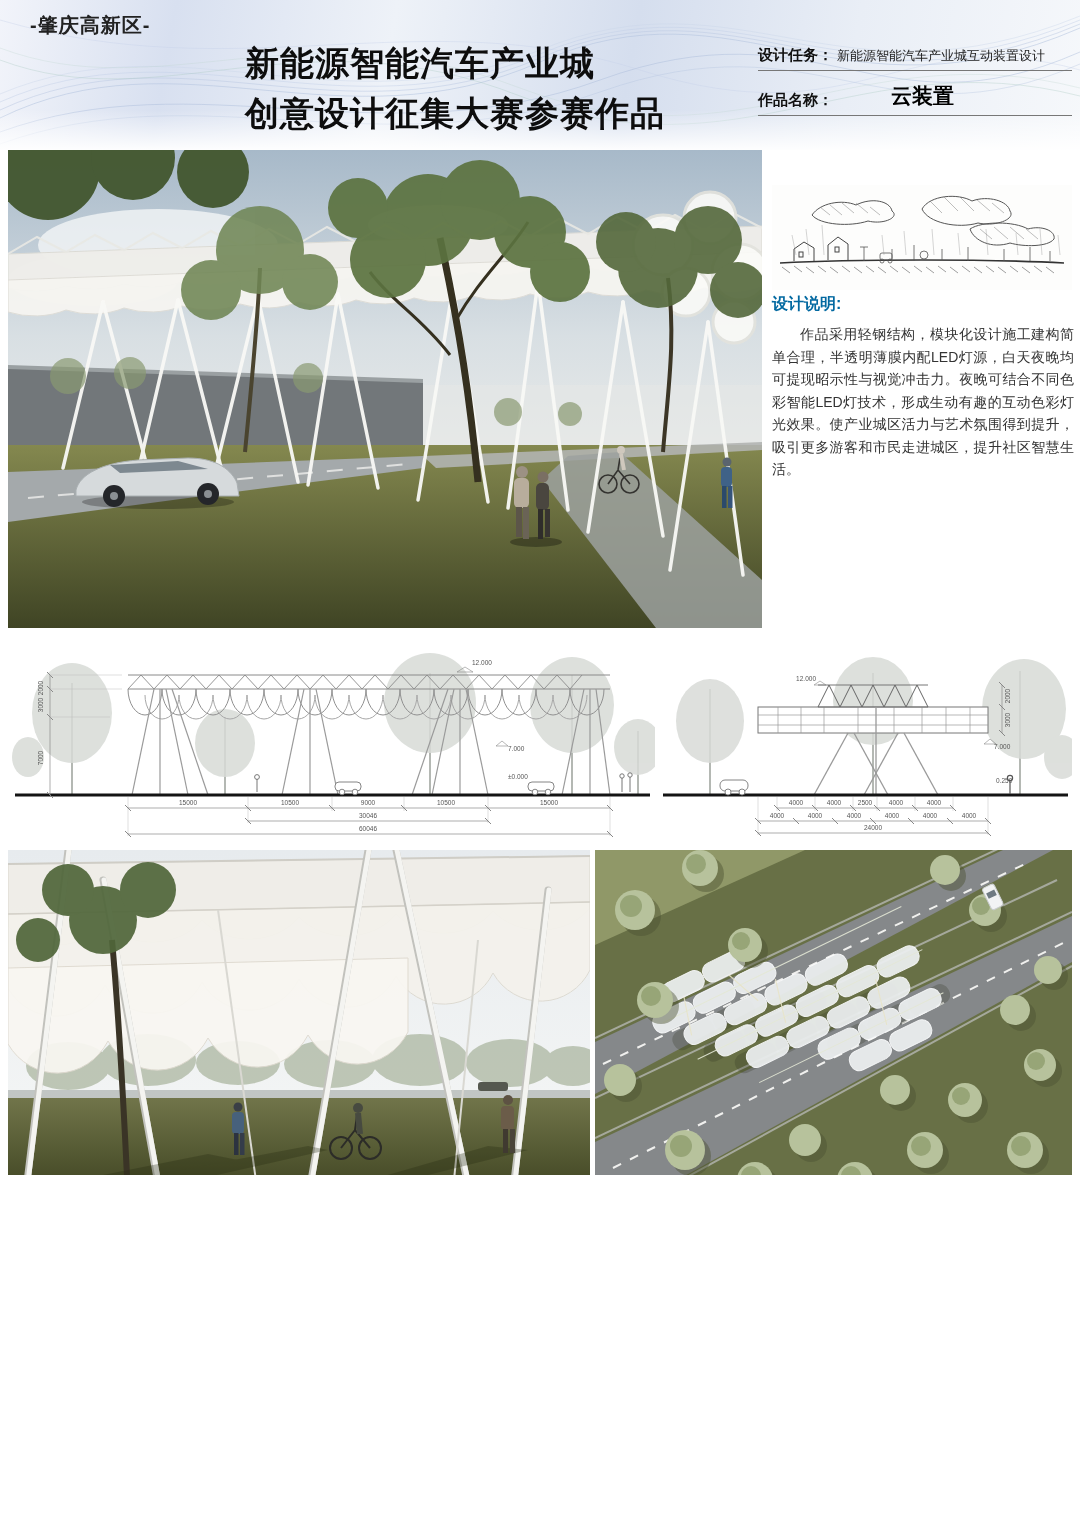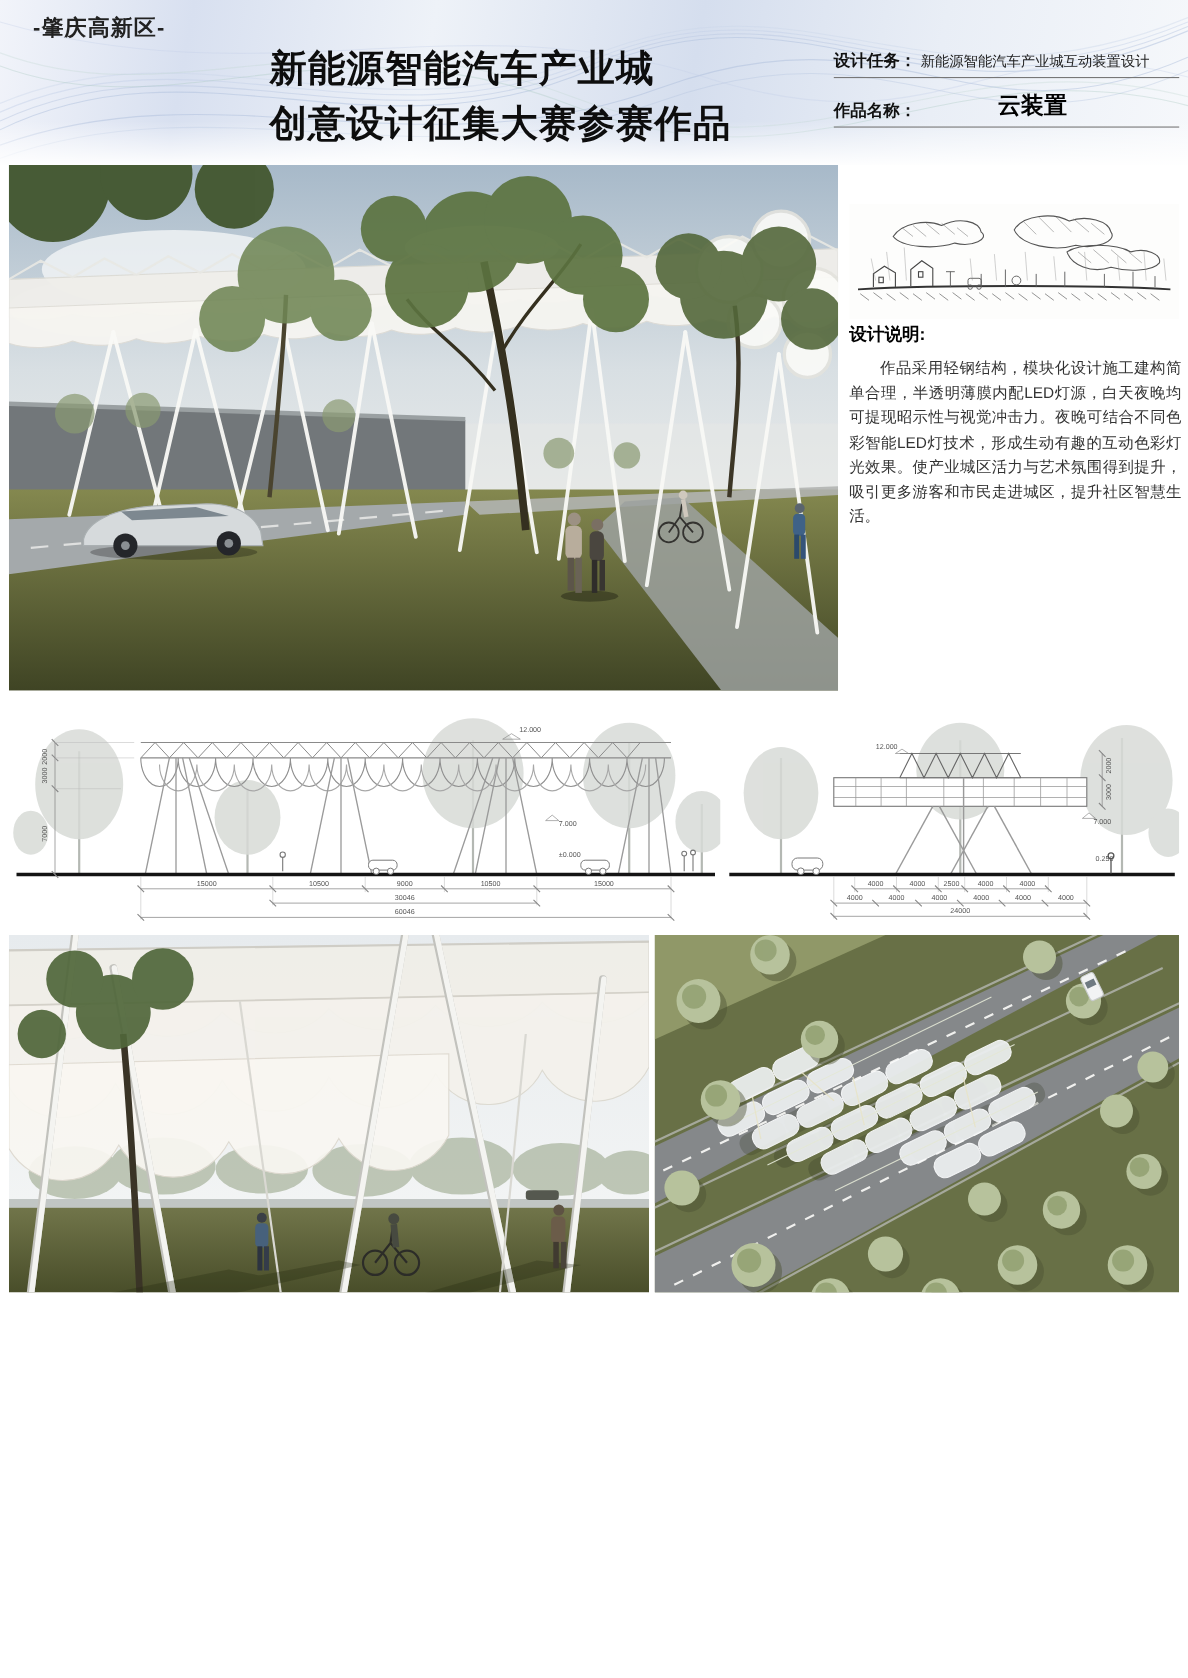--- a/index.html
+++ b/index.html
@@ -13,25 +13,25 @@
   .band-fade{position:absolute;left:0;top:110px;width:1080px;height:42px;
         background:linear-gradient(#ffffff00,#ffffff);}
   .badge{position:absolute;left:30px;top:12px;font-size:20px;font-weight:700;
          color:#222;letter-spacing:1px;}
   .titles{position:absolute;left:245px;top:38px;width:530px;text-align:left;
           font-weight:800;color:#0d0d0d;font-size:34px;line-height:50px;letter-spacing:1px;}
   .meta{position:absolute;left:758px;top:46px;width:314px;}
   .meta .row{display:flex;align-items:flex-end;white-space:nowrap;}
   .meta .lbl{font-size:15px;font-weight:700;color:#111;}
   .meta .val-s{font-size:13px;color:#222;margin-left:4px;font-family:Liberation Serif, serif;}
-  .meta .val-b{font-size:21px;font-weight:800;color:#000;margin-left:74px;}
+  .meta .val-b{font-size:21px;font-weight:800;color:#000;margin-left:58px;}
   .meta .rule{height:1px;background:#777;margin:5px 0 11px 0;}
   
   .desc{position:absolute;left:772px;top:294px;width:302px;}
-  .desc h3{margin:0 0 8px 0;font-size:16px;font-weight:800;color:#000000;}
+  .desc h3{margin:0 0 8px 0;font-size:16px;font-weight:800;color:#0369a1;}
   .desc p{margin:0;font-size:14px;line-height:22.5px;color:#333;
           text-align:justify;text-indent:2em;}
   
   .img{position:absolute;overflow:hidden;background:#fff;}
   svg{display:block;}
   svg text{font-family:"Liberation Sans",sans-serif;}
   .dim{font-size:6.5px;fill:#555;}
   .dimline{stroke:#8a8a8a;stroke-width:0.7;}
   .ext{stroke:#bdbdbd;stroke-width:0.5;}
 </style>

